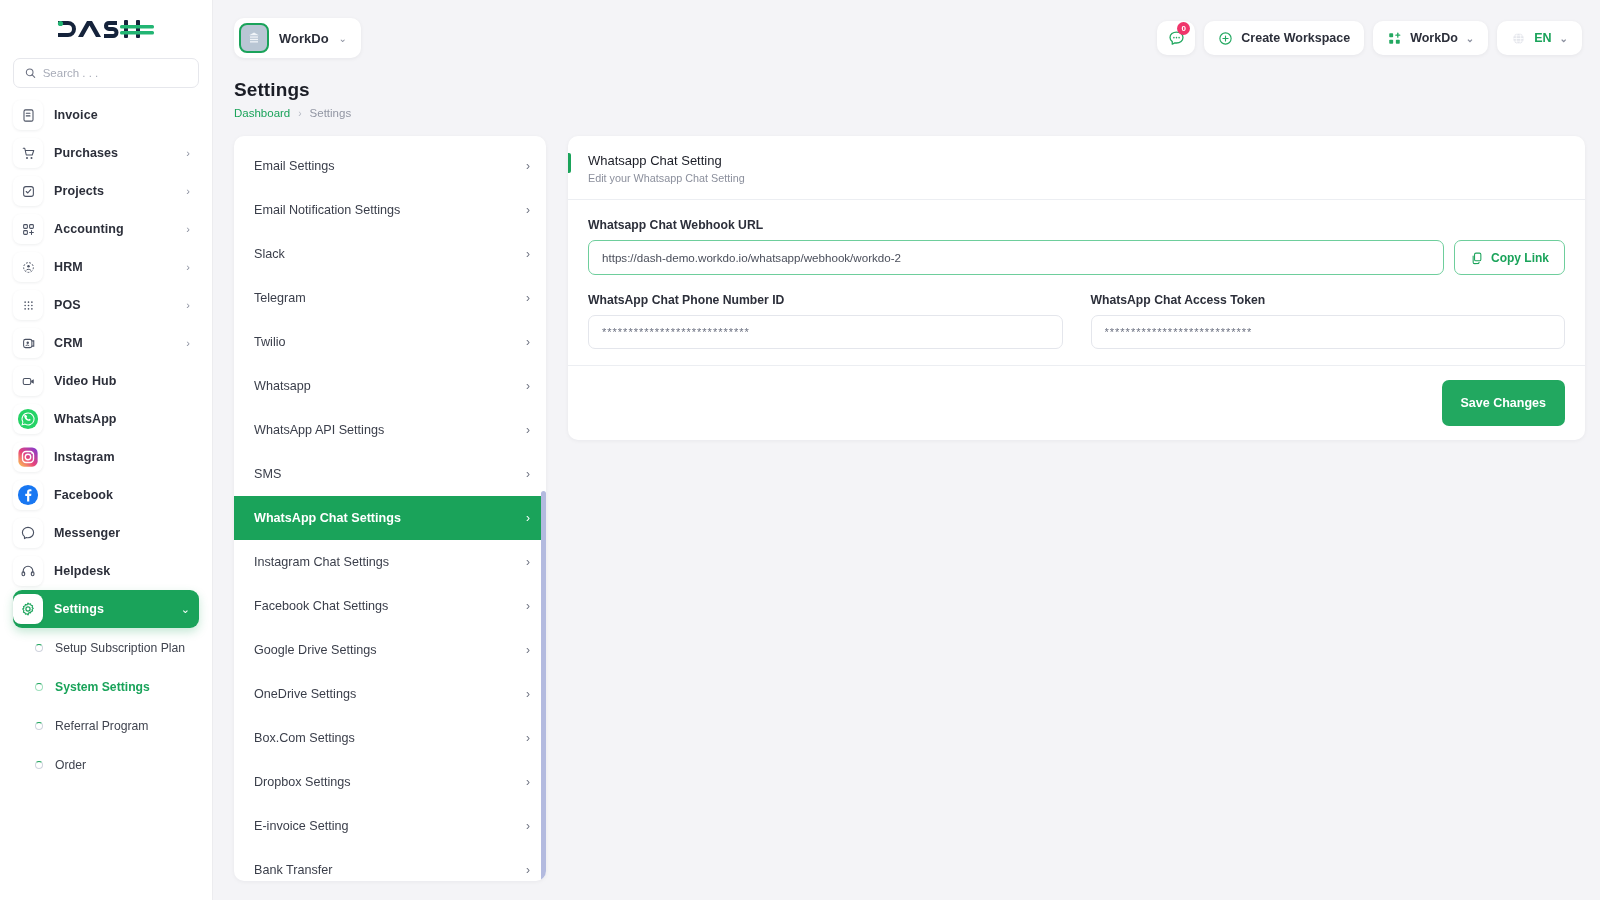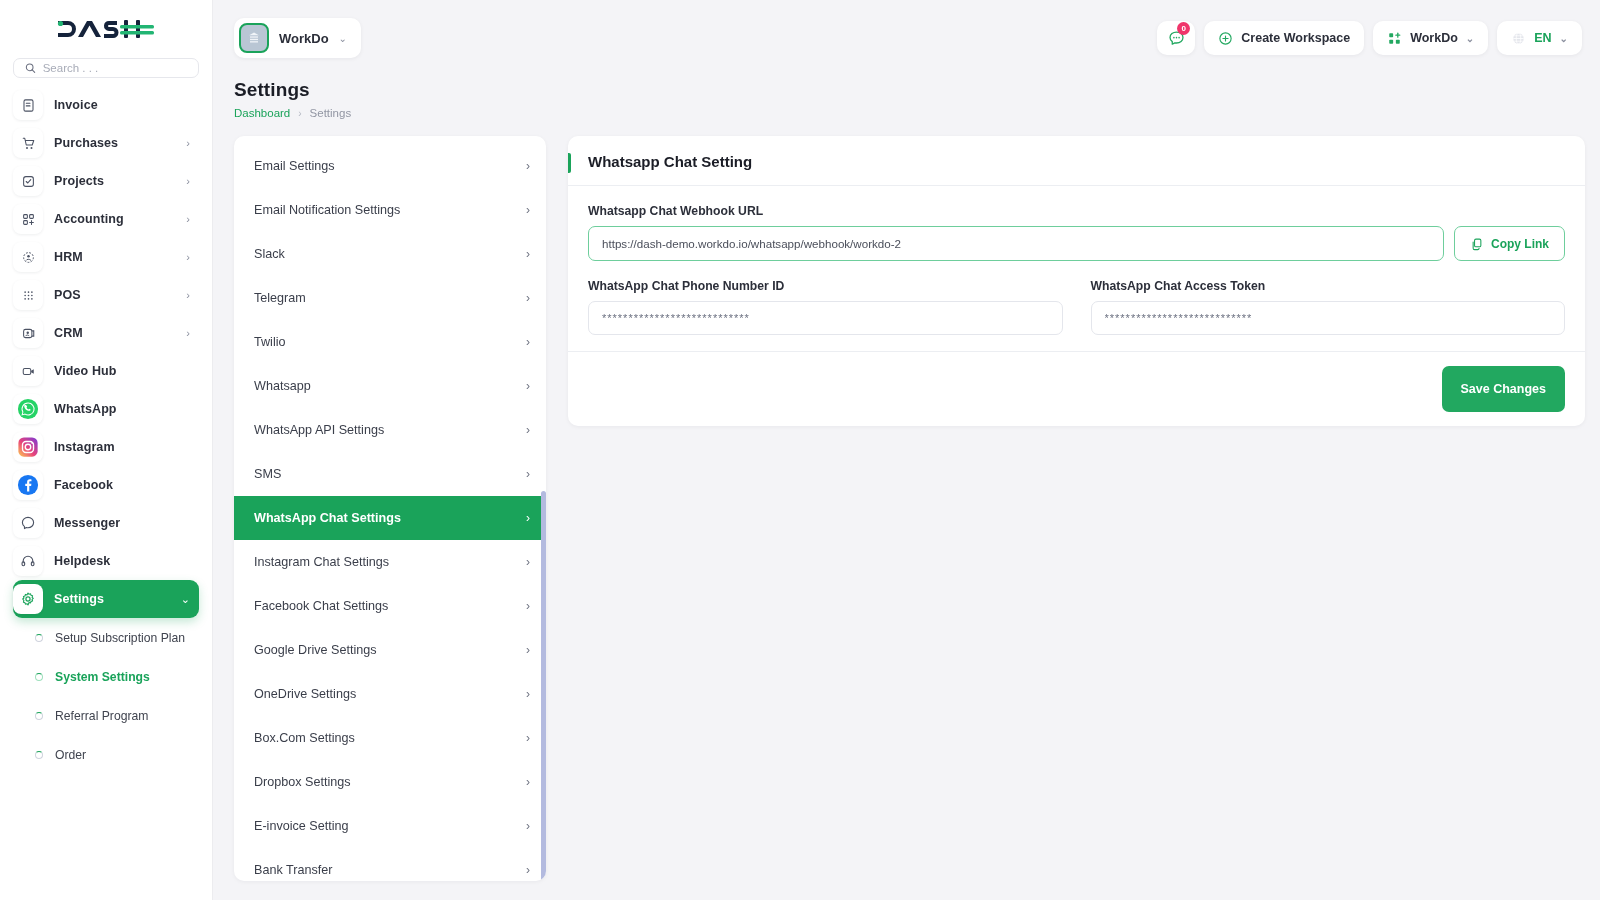--- a/index.html
+++ b/index.html
@@ -14,21 +14,21 @@
   
   .sidebar {
     width: 212px; height: 900px; background: #ffffff;
     display: flex; flex-direction: column; flex: 0 0 212px;
     position: relative; z-index: 5;
     box-shadow: 1px 0 0 rgba(0,0,0,0.03);
   }
   .logo-wrap { height: 58px; display: flex; align-items: center; justify-content: center; }
   .search-wrap { padding: 0 13px 8px 13px; }
   .search-box {
-    height: 20px; border: 1px solid #e6e7ec; border-radius: 7px;
+    height: 30px; border: 1px solid #e6e7ec; border-radius: 7px;
     display: flex; align-items: center; gap: 7px; padding: 0 11px;
     background: #fff;
   }
   .search-box input {
     border: none; outline: none; font-size: 11.5px; color: #9296a3;
     font-family: "Liberation Sans", sans-serif; background: transparent; width: 100%;
   }
   .search-box input::placeholder { color: #a8acb8; }
 
   .nav-scroll { flex: 1; overflow: hidden; padding: 0 13px; position: relative; }
@@ -135,21 +135,21 @@
   
   .card {
     flex: 1; background: #fff; border-radius: 10px;
     box-shadow: 0 1px 4px rgba(16,24,40,0.05); align-self: flex-start;
   }
   .card-head { padding: 17px 20px 15px 20px; border-bottom: 1px solid #eceef2; position: relative; }
   .accent-bar {
     position: absolute; left: 0; top: 17px; width: 3px; height: 20px;
     background: #1aa35a; border-radius: 0 2px 2px 0;
   }
-  .card-title { font-size: 15px; font-weight: 700; color: #1b1d26; }
+  .card-title { font-size: 13px; font-weight: 400; color: #1b1d26; }
   .card-sub { font-size: 10.8px; color: #8b8f9c; margin-top: 4px; }
 
   .card-body { padding: 18px 20px 16px 20px; }
   .field-label { font-size: 12.2px; font-weight: 600; color: #2c2f3a; margin-bottom: 8px; }
   .url-row { display: flex; gap: 10px; margin-bottom: 18px; }
   .url-input {
     flex: 1; height: 35px; border: 1px solid #6ece9c; border-radius: 7px;
     padding: 0 13px; font-size: 11.6px; color: #4b4f5b; outline: none;
     font-family: "Liberation Sans", sans-serif; background: #fff;
   }
@@ -549,20 +549,21 @@
             <span class="set-chev">›</span>
           </div>
         </div>
         <div class="panel-scrollbar"></div>
       </div>
 
       <div class="card">
         <div class="card-head">
           <span class="accent-bar"></span>
           <div class="card-title">Whatsapp Chat Setting</div>
+          <div class="card-sub">Edit your Whatsapp Chat Setting</div>
         </div>
 
         <div class="card-body">
           <div class="field-label">Whatsapp Chat Webhook URL</div>
           <div class="url-row">
             <input class="url-input" value="https://dash-demo.workdo.io/whatsapp/webhook/workdo-2" style="">
             <button class="copy-btn">
               <svg width="14" height="14" viewBox="0 0 20 20">
                 <rect x="6.5" y="3" width="9" height="11" rx="2" fill="none" stroke="#1aa35a" stroke-width="1.5"></rect>
                 <path d="M13 16.2a2 2 0 0 1-2 1.8H6.5a2 2 0 0 1-2-2V7" fill="none" stroke="#1aa35a" stroke-width="1.5" stroke-linecap="round"></path>

